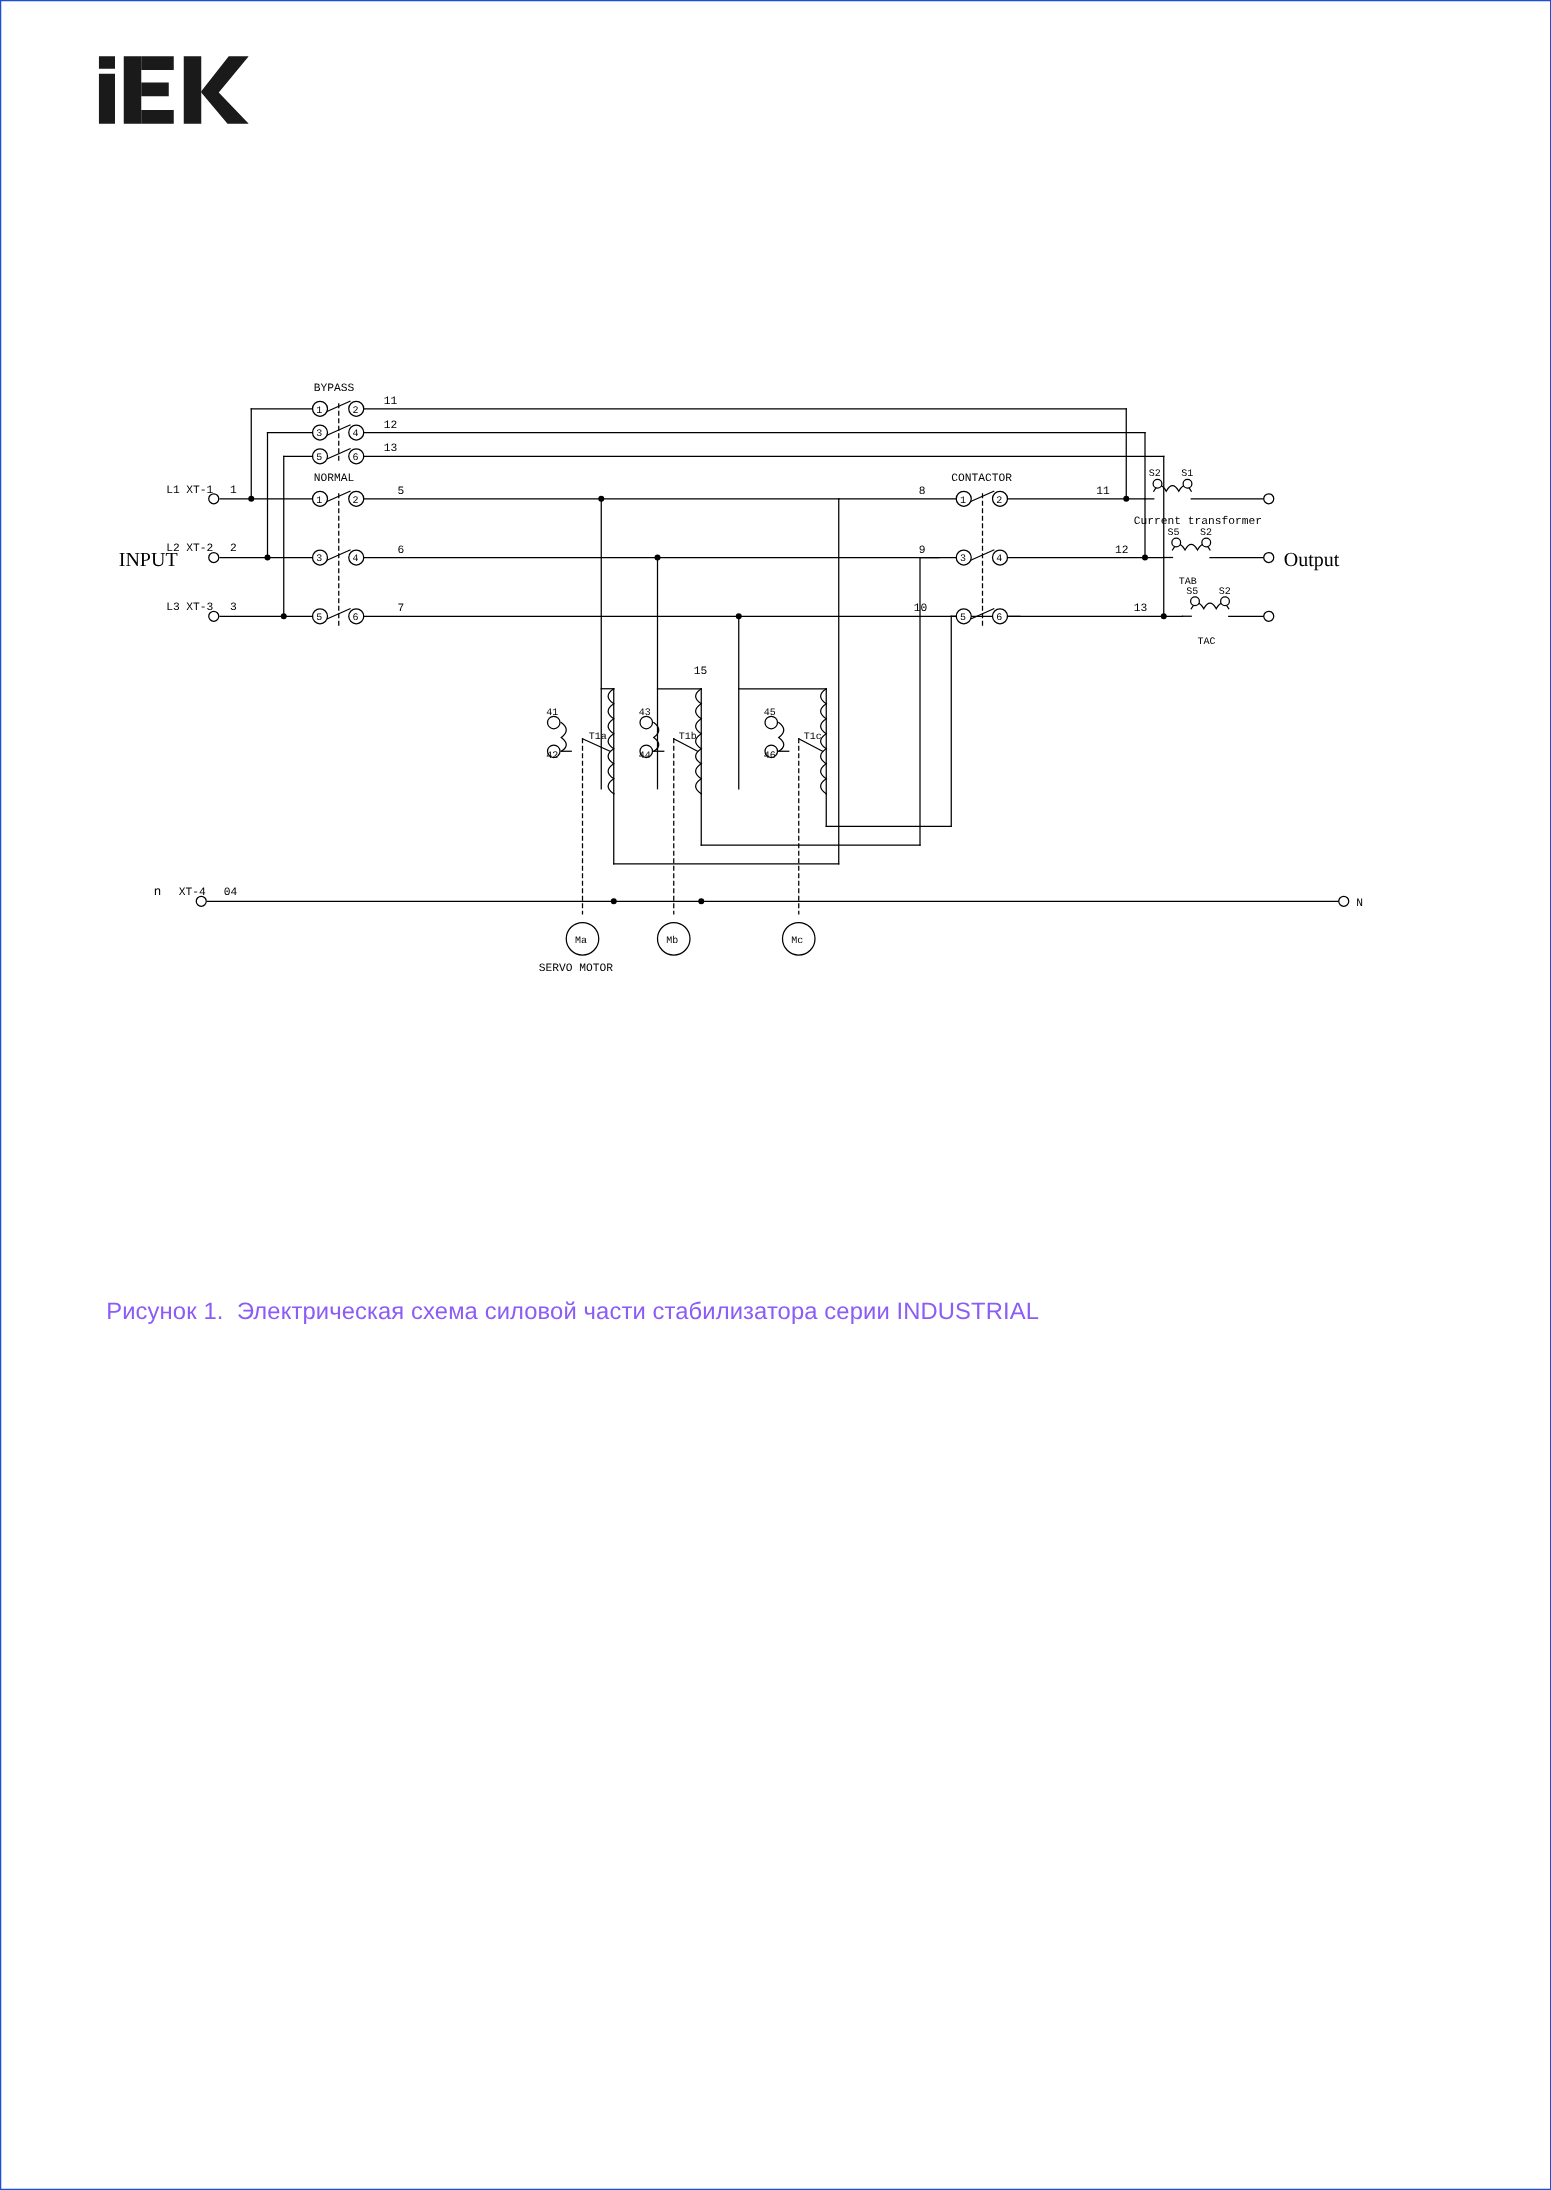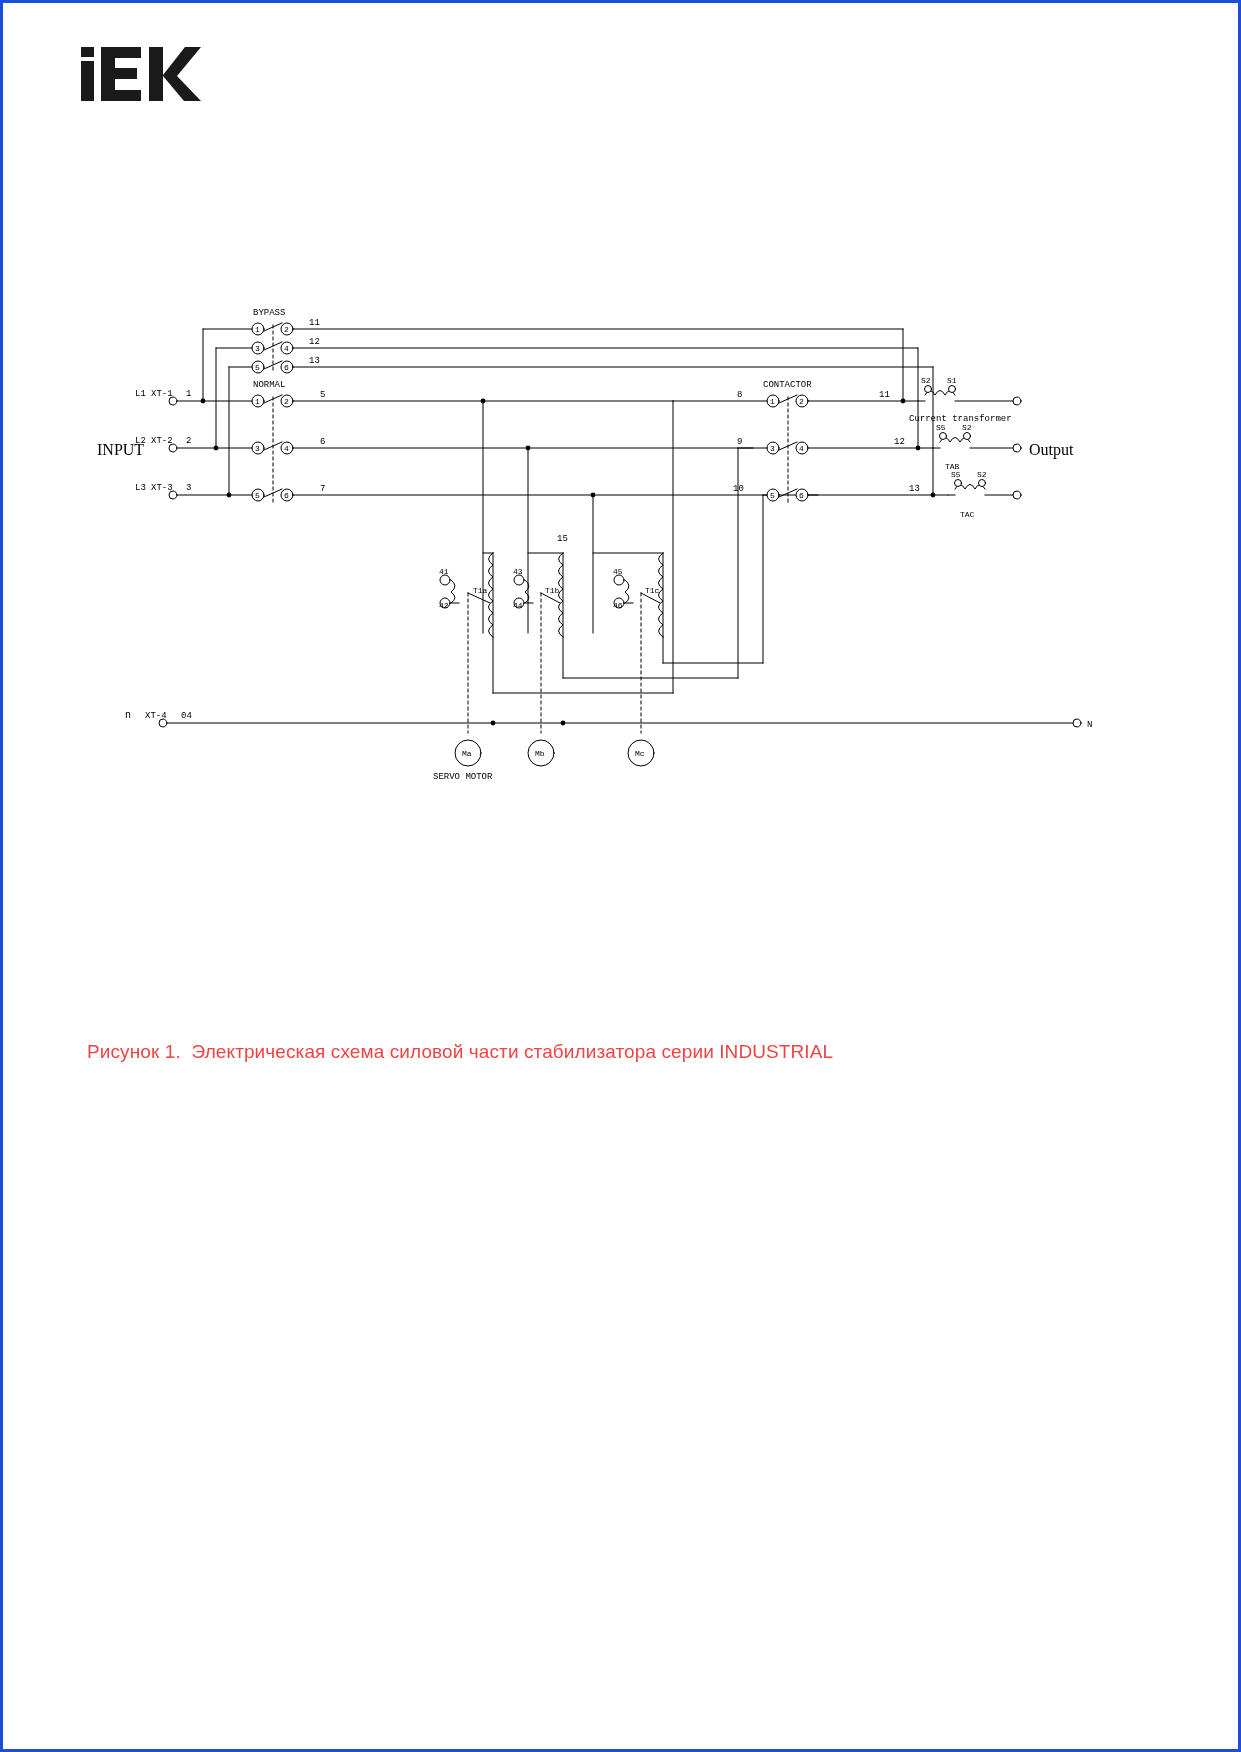--- a/index.html
+++ b/index.html
@@ -13,21 +13,21 @@
     position: relative;
     font-family: "Liberation Sans", sans-serif;
     overflow: hidden;
   }
   .page {
     position: absolute;
     left: 0; top: 0;
     width: 1241px;
     height: 1752px;
     background: #fff;
-    border: 3px solid #1d4ed8;
+    border: 1px solid #1d4ed8;
     box-sizing: border-box;
   }
   
   .logo {
     position: absolute;
     left: 78px;
     top: 42px;
     width: 120px;
     height: 62px;
   }
@@ -43,21 +43,21 @@
   }
   .schematic svg { display: block; }
 
   
   .caption {
     position: absolute;
     left: 84px;
     top: 1038px;
     width: 1000px;
     font-size: 19px;
-    color: #ef4444;
+    color: #8b5cf6;
     letter-spacing: 0.1px;
     white-space: pre;
   }
 </style>
 </head>
 <body>
 
 <div class="page">
 
   <div class="logo">

